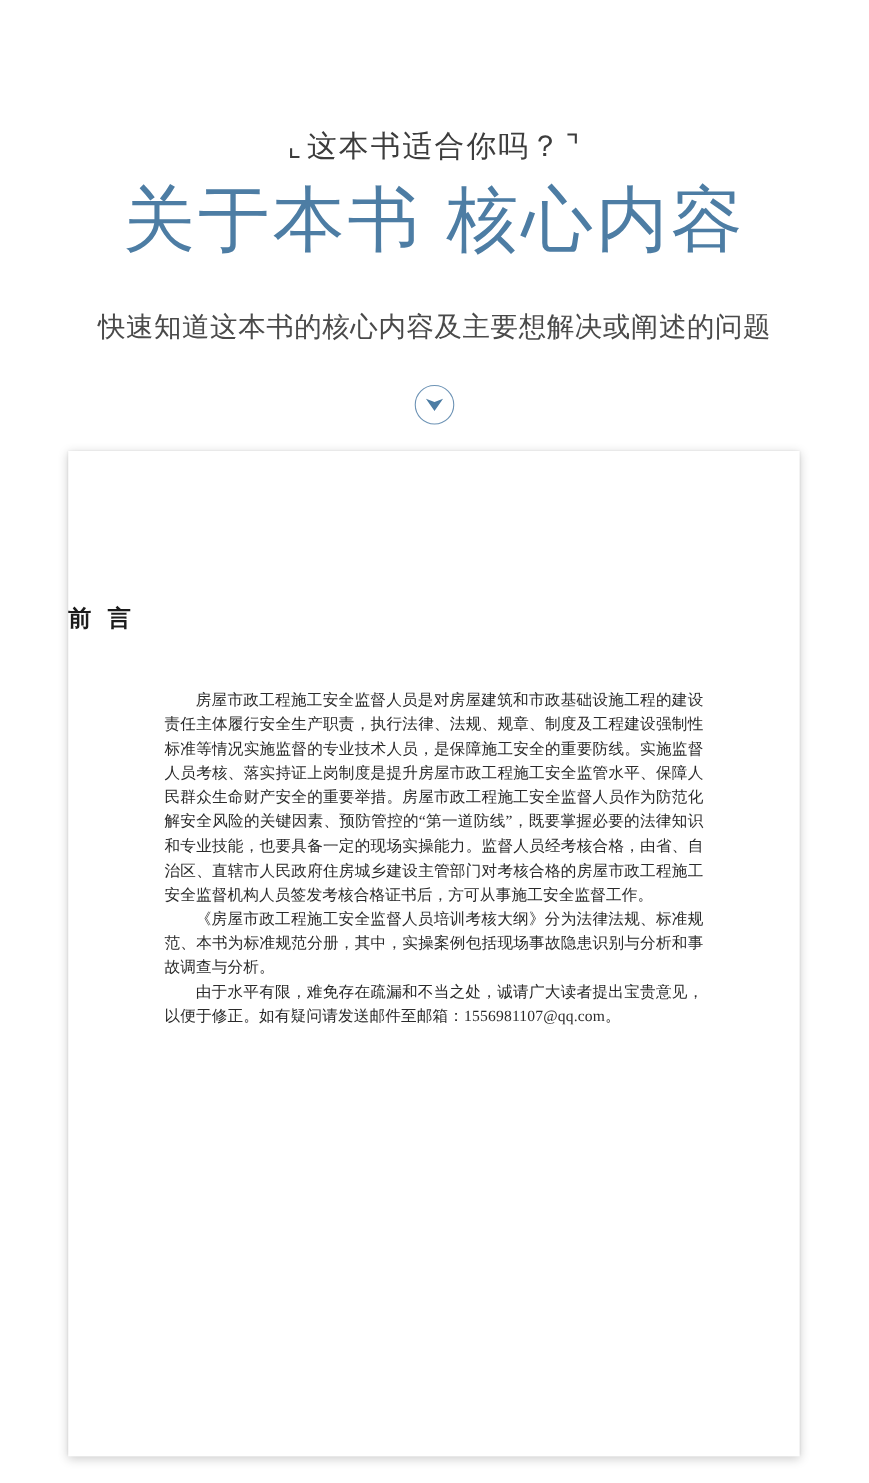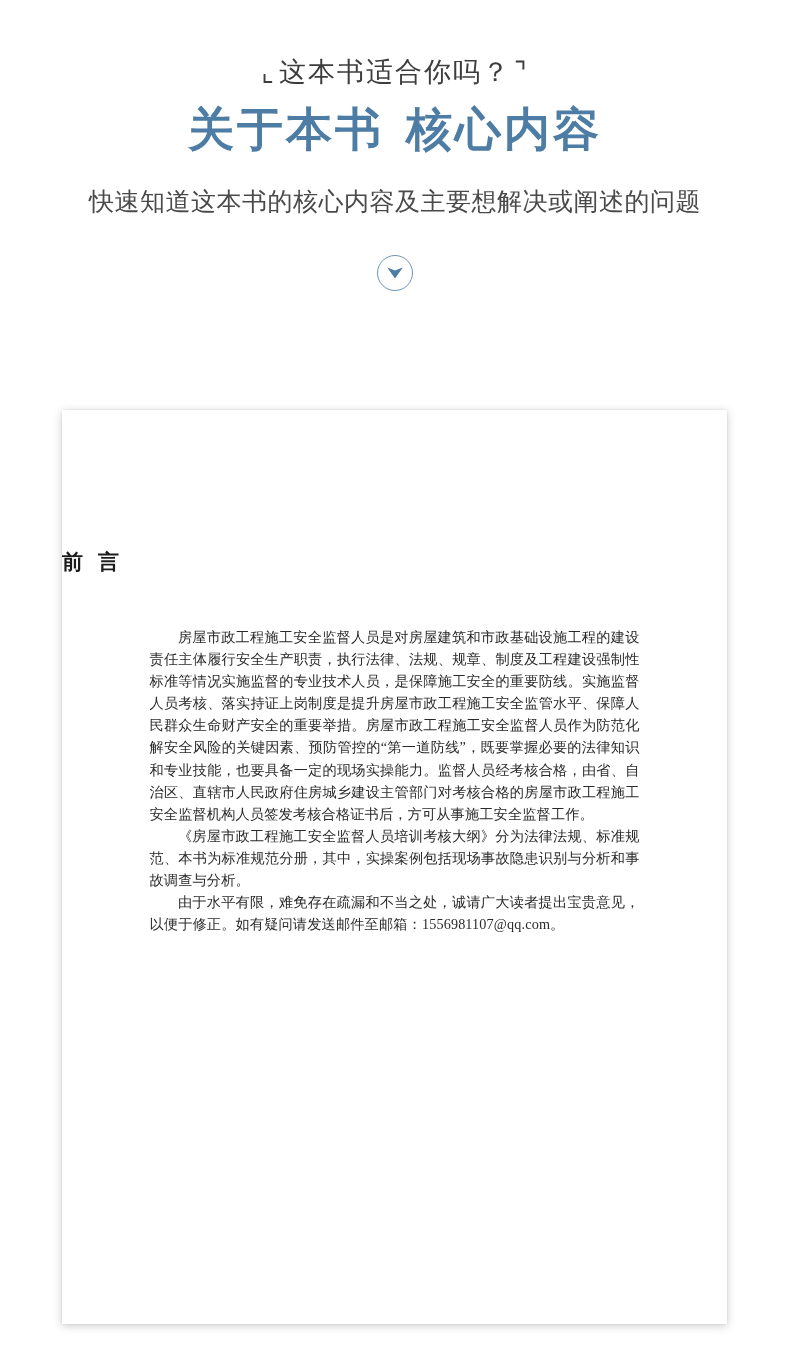--- a/index.html
+++ b/index.html
@@ -19,21 +19,21 @@
   .page {
     width: 790px;
     height: 1348px;
     position: relative;
     background: #ffffff;
   }
 
   
   .header {
     width: 790px;
-    padding-top: 56px;
+    padding-top: 117px;
     text-align: center;
   }
 
   .eyebrow {
     font-family: "Liberation Sans", sans-serif;
     font-size: 27px;
     letter-spacing: 2px;
     color: #3d3d3d;
     line-height: 1.25;
     white-space: nowrap;
@@ -41,35 +41,35 @@
   .eyebrow .brk {
     font-size: 27px;
     color: #3d3d3d;
     padding: 0 3px;
     display: inline-block;
   }
 
   .main-title {
     margin-top: 14px;
     font-family: "Liberation Serif", "DejaVu Serif", serif;
-    font-weight: 700;
-    font-size: 46px;
+    font-weight: 400;
+    font-size: 65px;
     letter-spacing: 3px;
     color: #4d7da4;
     line-height: 1.12;
     white-space: nowrap;
   }
   .main-title .gap {
     display: inline-block;
     width: 22px;
   }
 
   .subtitle {
     margin-top: 16px;
-    font-family: Liberation Serif, serif;
+    font-family: Liberation Sans, sans-serif;
     font-size: 25px;
     letter-spacing: 0.5px;
     color: #4a4a4a;
     line-height: 1.3;
     white-space: nowrap;
   }
 
   
   .arrow-wrap {
     margin-top: 36px;

